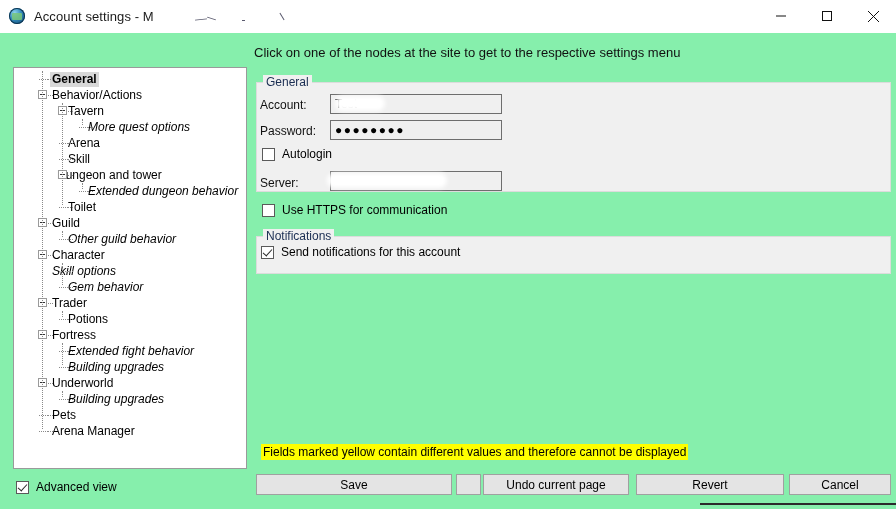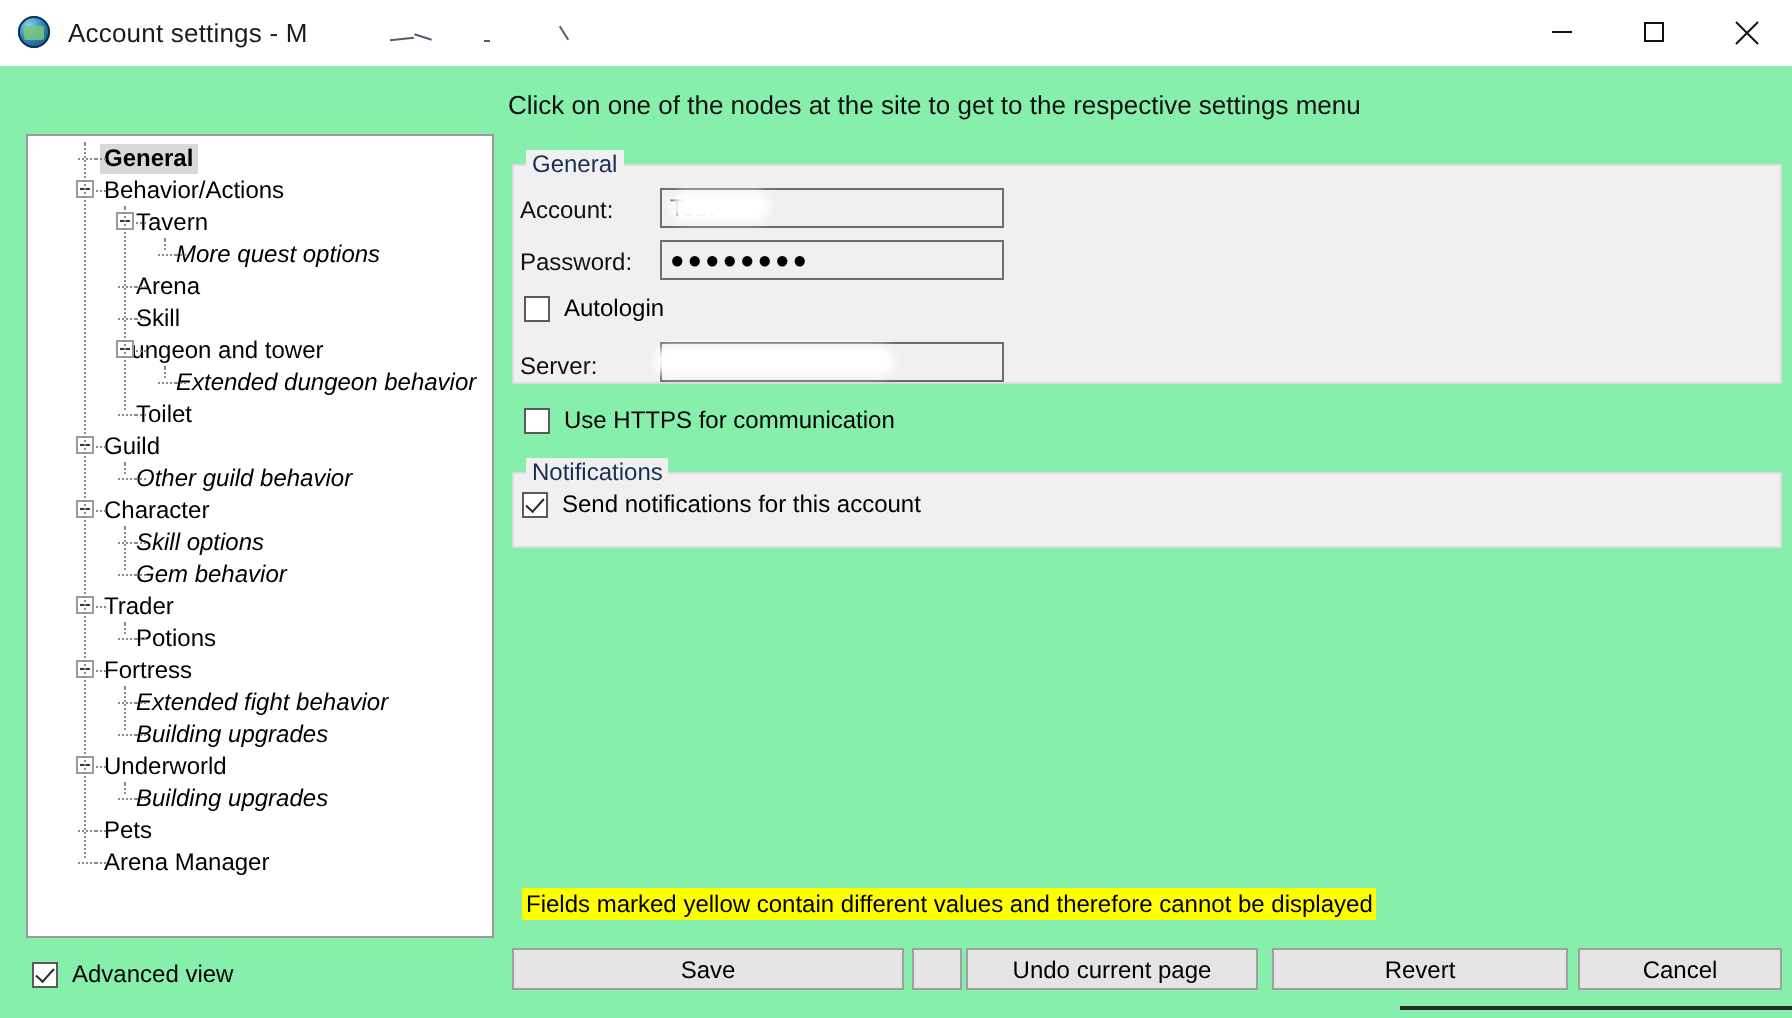--- a/index.html
+++ b/index.html
@@ -382,21 +382,21 @@
       <div class="tree-row italic" style="padding-left: 52px;">
         <span class="tree-label">Other guild behavior</span>
         <span class="hline" style="left: 45px; top: 8px; width: 9px;"></span>
         <span class="hline" style="left: 54px; top: 8px; width: 5px;"></span>
       </div>
       <div class="tree-row" style="padding-left: 36px;">
         <span class="tree-label">Character</span>
         <span class="expander" style="left: 24px; top: 3px;"></span>
         <span class="hline" style="left: 34px; top: 8px; width: 5px;"></span>
       </div>
-      <div class="tree-row italic" style="padding-left: 52px;">
+      <div class="tree-row italic" style="padding-left: 36px;">
         <span class="tree-label">Skill options</span>
         <span class="hline" style="left: 45px; top: 8px; width: 9px;"></span>
         <span class="hline" style="left: 54px; top: 8px; width: 5px;"></span>
       </div>
       <div class="tree-row italic" style="padding-left: 52px;">
         <span class="tree-label">Gem behavior</span>
         <span class="hline" style="left: 45px; top: 8px; width: 9px;"></span>
         <span class="hline" style="left: 54px; top: 8px; width: 5px;"></span>
       </div>
       <div class="tree-row" style="padding-left: 36px;">

